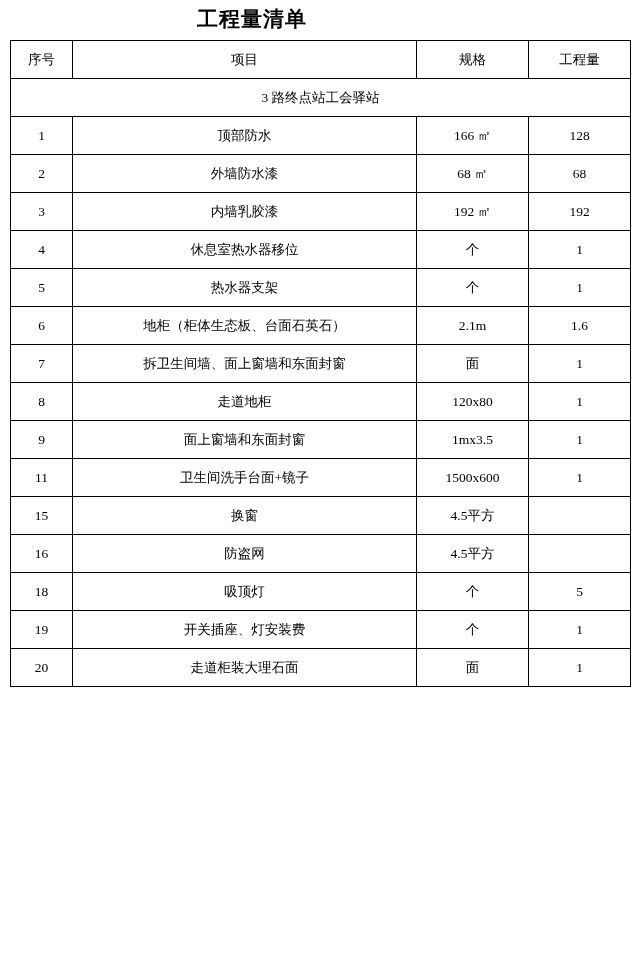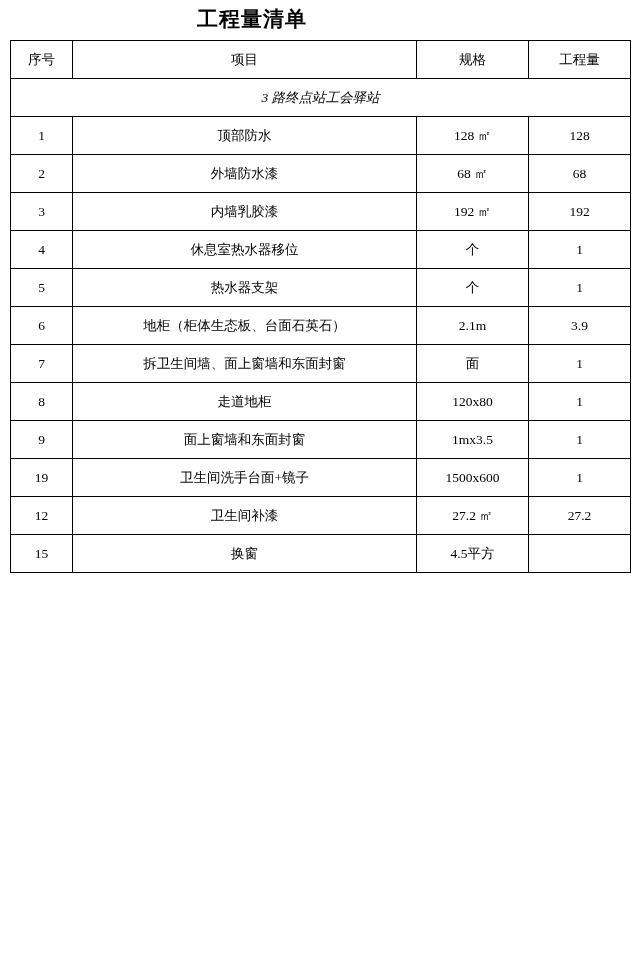--- a/index.html
+++ b/index.html
@@ -45,21 +45,20 @@
   }
   col.c-no     { width: 62px; }
   col.c-item   { width: 344px; }
   col.c-spec   { width: 112px; }
   col.c-qty    { width: 102px; }
   .hdr td {
     font-size: 13.5px;
   }
   .section-row td {
     font-size: 13.5px;
-    font-style: italic;
   }
 </style>
 </head>
 <body>
 
 <div class="page">
 
   <div class="doc-title">工程量清单</div>
 
   <table class="boq">
@@ -76,21 +75,21 @@
         <td>规格</td>
         <td>工程量</td>
       </tr>
       <tr class="section-row">
         <td colspan="4">3 路终点站工会驿站</td>
       </tr>
 
       <tr>
         <td>1</td>
         <td>顶部防水</td>
-        <td>128 ㎡</td>
+        <td>166 ㎡</td>
         <td>128</td>
       </tr>
       <tr>
         <td>2</td>
         <td>外墙防水漆</td>
         <td>68 ㎡</td>
         <td>68</td>
       </tr>
       <tr>
         <td>3</td>
@@ -107,54 +106,72 @@
       <tr>
         <td>5</td>
         <td>热水器支架</td>
         <td>个</td>
         <td>1</td>
       </tr>
       <tr>
         <td>6</td>
         <td>地柜（柜体生态板、台面石英石）</td>
         <td>2.1m</td>
-        <td>3.9</td>
+        <td>1.6</td>
       </tr>
       <tr>
         <td>7</td>
         <td>拆卫生间墙、面上窗墙和东面封窗</td>
         <td>面</td>
         <td>1</td>
       </tr>
       <tr>
         <td>8</td>
         <td>走道地柜</td>
         <td>120x80</td>
         <td>1</td>
       </tr>
       <tr>
         <td>9</td>
         <td>面上窗墙和东面封窗</td>
         <td>1mx3.5</td>
         <td>1</td>
       </tr>
       <tr>
-        <td>19</td>
+        <td>11</td>
         <td>卫生间洗手台面+镜子</td>
         <td>1500x600</td>
         <td>1</td>
-      </tr>
-      <tr>
-        <td>12</td>
-        <td>卫生间补漆</td>
-        <td>27.2 ㎡</td>
-        <td>27.2</td>
       </tr>
       <tr>
         <td>15</td>
         <td>换窗</td>
         <td>4.5平方</td>
         <td></td>
       </tr>
+      <tr>
+        <td>16</td>
+        <td>防盗网</td>
+        <td>4.5平方</td>
+        <td></td>
+      </tr>
+      <tr>
+        <td>18</td>
+        <td>吸顶灯</td>
+        <td>个</td>
+        <td>5</td>
+      </tr>
+      <tr>
+        <td>19</td>
+        <td>开关插座、灯安装费</td>
+        <td>个</td>
+        <td>1</td>
+      </tr>
+      <tr>
+        <td>20</td>
+        <td>走道柜装大理石面</td>
+        <td>面</td>
+        <td>1</td>
+      </tr>
     </tbody>
   </table>
 
 </div>
 
 </body></html>

